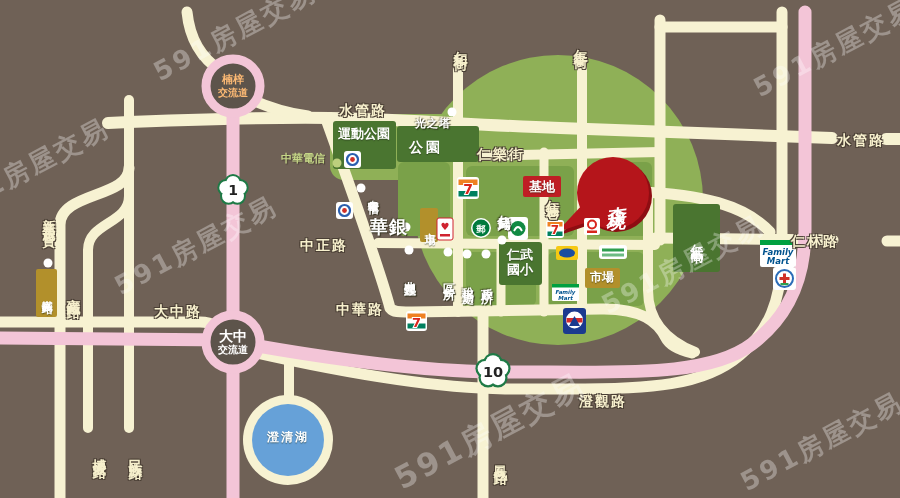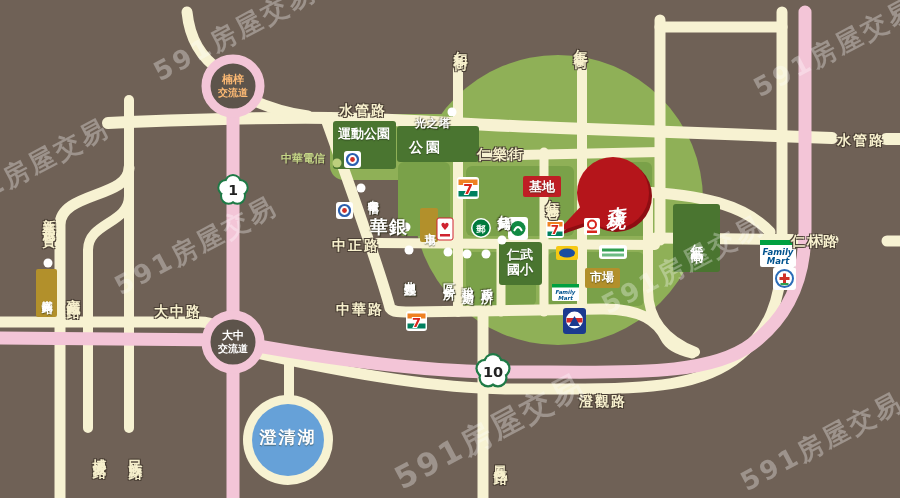--- a/index.html
+++ b/index.html
@@ -244,21 +244,21 @@
     <circle cx="467" cy="254" r="4.5"></circle>
     <circle cx="486" cy="254" r="4.5"></circle>
     <circle cx="48" cy="263" r="4.5"></circle>
     <circle cx="337" cy="163" r="4.5" fill="#bccf7d"></circle>
   </g>
 </svg>
 
 <div class="lab rl" style="left:363px;top:110px">水管路</div>
 <div class="lab rl" style="left:861px;top:140px">水管路</div>
 <div class="lab rl" style="left:178px;top:311px">大中路</div>
-<div class="lab rl" style="left:356px;top:245px">中正路</div>
+<div class="lab rl" style="left:324px;top:245px">中正路</div>
 <div class="lab rl" style="left:360px;top:309px">中華路</div>
 <div class="lab rl" style="left:501px;top:154px">仁樂街</div>
 <div class="lab rl" style="left:815px;top:241px">仁林路</div>
 <div class="lab rl" style="left:603px;top:401px">澄觀路</div>
 
 <div class="lab rl v" style="left:461px;top:44px">仁和街</div>
 <div class="lab rl v" style="left:581px;top:42px">仁春街</div>
 <div class="lab rl v" style="left:553px;top:193px">仁信巷</div>
 <div class="lab rl v" style="left:501px;top:458px">鳳仁路</div>
 <div class="lab rl v" style="left:74px;top:292px">高鐵路</div>
@@ -281,27 +281,27 @@
 <div class="lab boxt v" style="left:696px;top:238px;font-size:13px;letter-spacing:2px">仁武高中</div>
 <div class="lab boxt" style="left:520px;top:263px;font-size:13px">
   <div>仁武</div>
   <div>國小</div>
 </div>
 <div class="lab boxt" style="left:542px;top:187px;font-size:13px">基地</div>
 <div class="lab boxt v" style="left:429px;top:225px;font-size:11px;letter-spacing:1px">市場</div>
 <div class="lab boxt" style="left:602px;top:278px;font-size:12px">市場</div>
 <div class="lab boxt v" style="left:46px;top:293px;font-size:11px;letter-spacing:1px">高鐵站</div>
 
-<div class="lab boxt" style="left:288px;top:438px;font-size:17px;letter-spacing:2px">澄清湖</div>
+<div class="lab boxt" style="left:288px;top:438px;font-size:12px;letter-spacing:2px">澄清湖</div>
 <div class="lab" style="left:233px;top:86px;color:#fdba74;font-weight:700">
   <div style="font-size:11px">楠梓</div>
   <div style="font-size:10px">交流道</div>
 </div>
 <div class="lab" style="left:233px;top:342px;color:#fff;font-weight:700">
-  <div style="font-size:11px">大中</div>
+  <div style="font-size:14px">大中</div>
   <div style="font-size:10px">交流道</div>
 </div>
 <div class="lab proj v" style="left:613px;top:195px;transform:translate(-50%,-50%) rotate(-6deg)">森境</div>
 
 <div class="wm" style="left:235px;top:32px">591房屋交易</div>
 <div class="wm" style="left:835px;top:48px">591房屋交易</div>
 <div class="wm" style="left:28px;top:168px">591房屋交易</div>
 <div class="wm" style="left:196px;top:246px">591房屋交易</div>
 <div class="wm" style="left:683px;top:265px">591房屋交易</div>
 <div class="wm" style="left:490px;top:432px;font-size:31px">591房屋交易</div>

